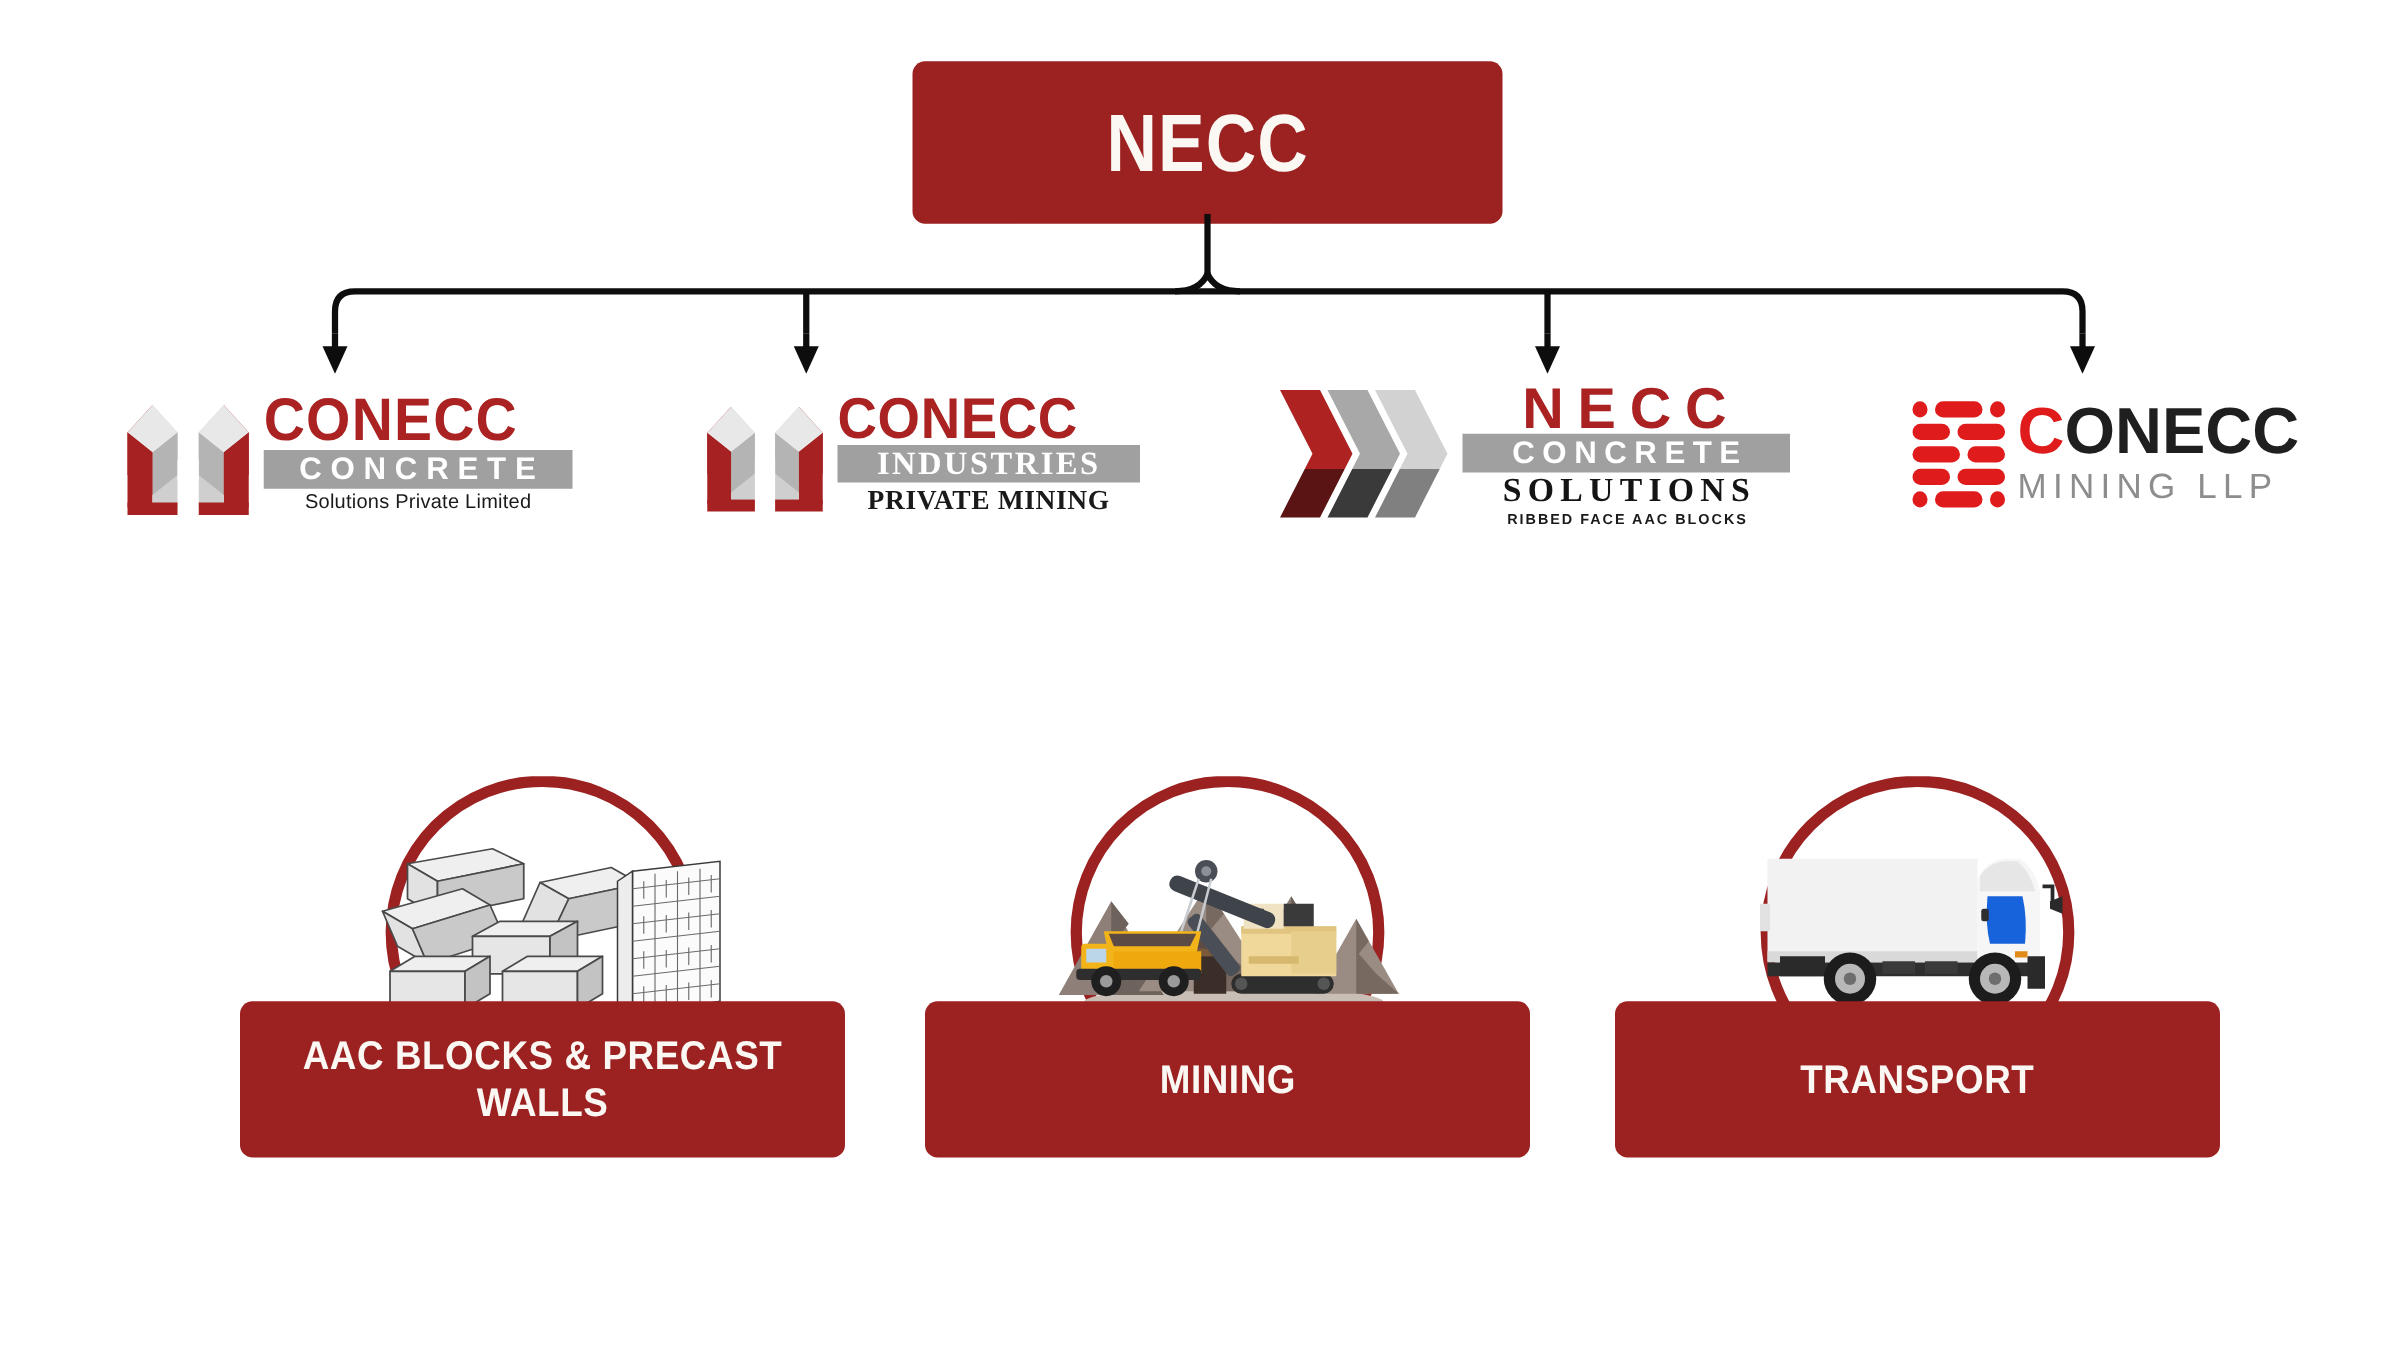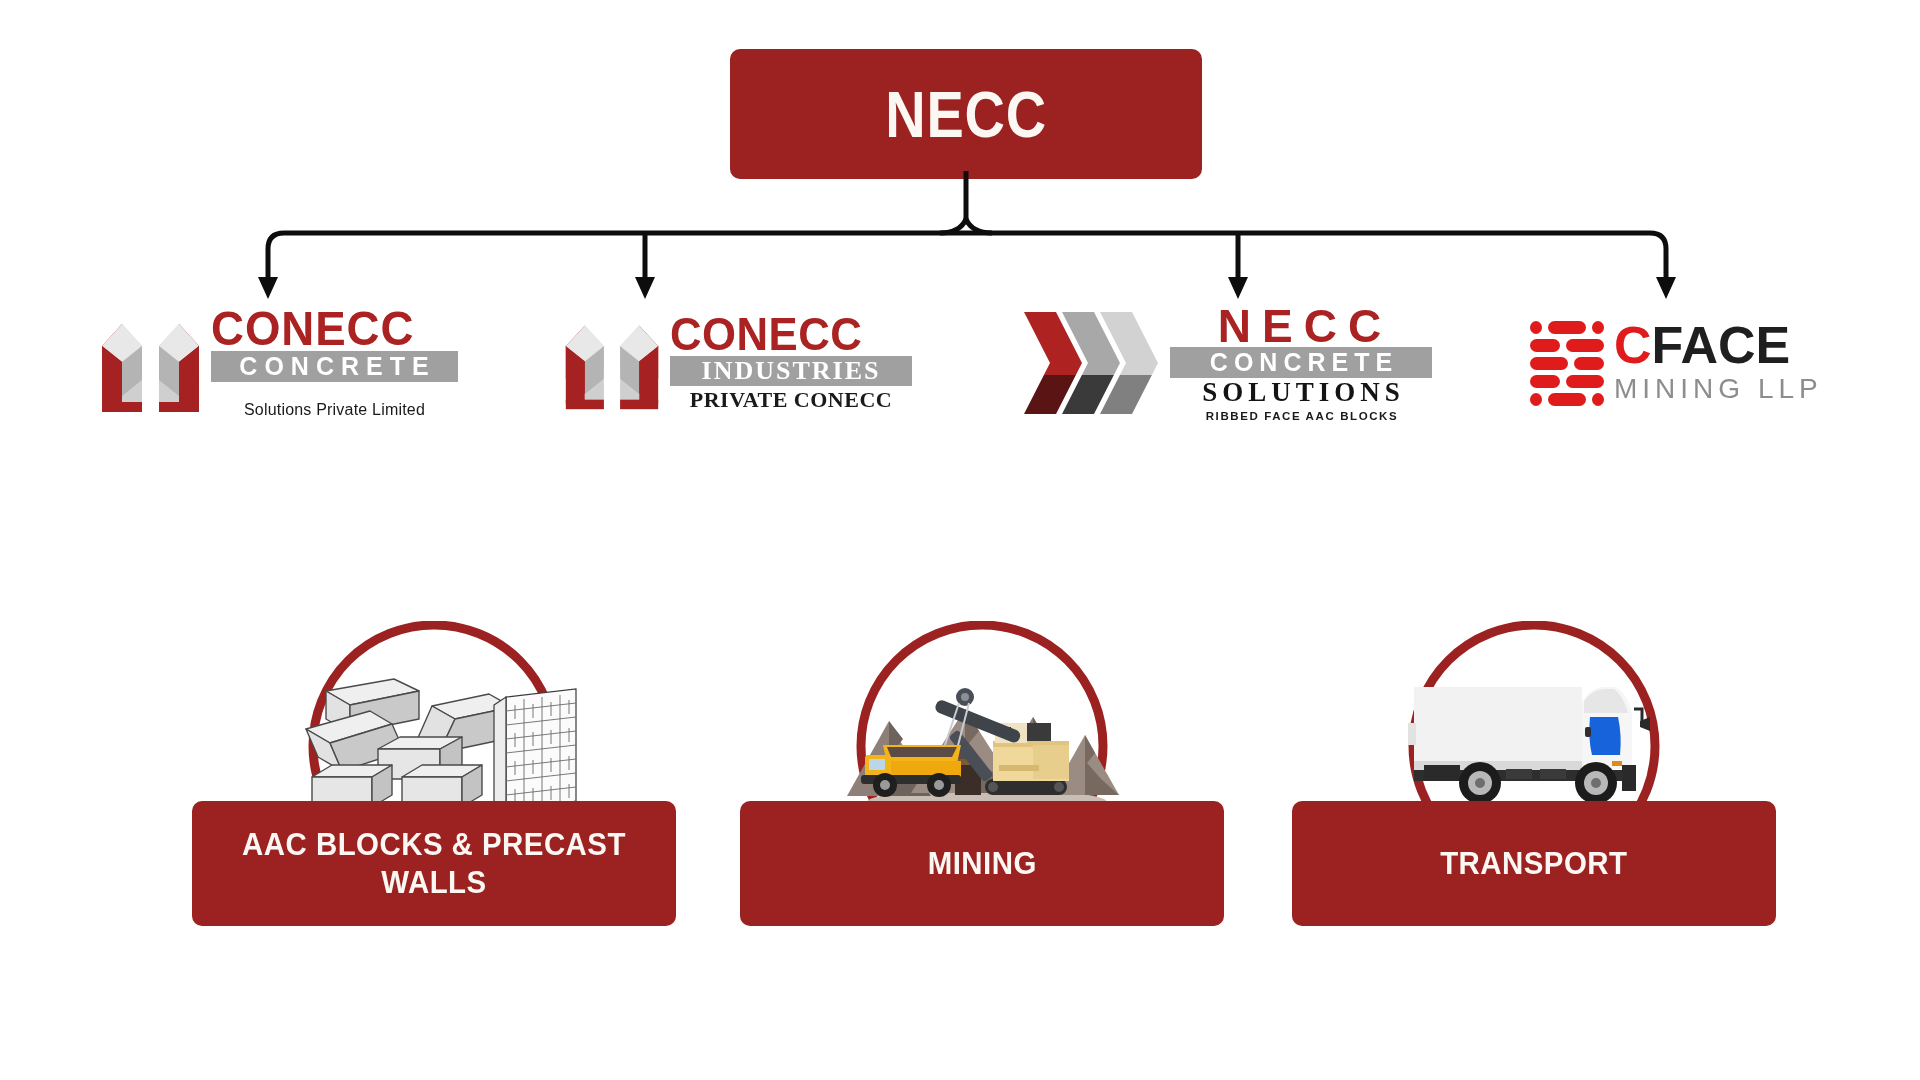--- a/index.html
+++ b/index.html
@@ -92,21 +92,21 @@
     line-height: 1.12;
   }
   .wm-sub {
     color: #1a1a1a;
     text-align: center;
   }
 
   
   .l1-top { font-size: 48px; letter-spacing: 1px; transform: scaleX(0.95); transform-origin: left center;}
   .l1-band { font-size: 25px; letter-spacing: 7px; padding: 1px 0 2px 6px; }
-  .l1-sub { font-size: 16px; letter-spacing: 0.2px; padding-top: 19px; font-weight: 400;}
+  .l1-sub { font-size: 16px; letter-spacing: 0.2px; padding-top: 2px; font-weight: 400;}
 
   
   .l2-top { font-size: 46px; letter-spacing: 0.5px; transform: scaleX(0.95); transform-origin: left center;}
   .l2-band {
     font-size: 26px; letter-spacing: 2px; padding: 0 0 1px 0;
     font-family: "Liberation Serif", serif; font-weight: 700;
   }
   .l2-sub {
     font-size: 22px; letter-spacing: 0.5px; font-weight: 700;
     font-family: "Liberation Serif", serif; padding-top: 1px;
@@ -257,21 +257,21 @@
         <polygon points="81,18 61,40 61,100 81,100" fill="#CFCFCF"></polygon>
         <polygon points="101,40 81,18 61,40 81,56" fill="#E8E8E8"></polygon>
         <polygon points="81,56 61,40 61,74 81,90" fill="#B4B4B4"></polygon>
         <polygon points="101,40 81,56 81,90 101,74" fill="#A62121"></polygon>
         <rect x="61" y="96" width="40" height="10" fill="#A62121"></rect>
         <polygon points="44,62 52,56 61,62 61,78 52,84 44,78" fill="#ffffff"></polygon>
       </svg>
       <div class="wordmark">
         <div class="wm-top l2-top">CONECC</div>
         <div class="wm-band l2-band">INDUSTRIES</div>
-        <div class="wm-sub l2-sub">PRIVATE CONECC</div>
+        <div class="wm-sub l2-sub">PRIVATE MINING</div>
       </div>
     </div>
 
     <div class="logo-cell logo-cell-3">
       <svg class="mark" width="140" height="118" viewBox="0 0 140 118">
         <defs>
           <linearGradient id="g3a" x1="0" y1="0" x2="0" y2="1">
             <stop offset="0.62" stop-color="#AE2222"></stop>
             <stop offset="0.62" stop-color="#5A1414"></stop>
           </linearGradient>
@@ -309,21 +309,21 @@
           <rect x="2" y="58" width="30" height="13" rx="6.5"></rect>
           <rect x="38" y="58" width="38" height="13" rx="6.5"></rect>
           <rect x="2" y="76" width="12" height="13" rx="6.5"></rect>
           <rect x="20" y="76" width="38" height="13" rx="6.5"></rect>
           <rect x="64" y="76" width="12" height="13" rx="6.5"></rect>
         </g>
       </svg>
       <div class="wordmark">
         <div class="l4-word">
           <span class="l4-c">C</span>
-          <span class="l4-rest">FACE</span>
+          <span class="l4-rest">ONECC</span>
         </div>
         <div class="l4-sub">MINING LLP</div>
       </div>
     </div>
 
   </div>
 
   <div class="card card-1">
     <svg class="card-arc" width="330" height="250" viewBox="0 0 330 250">
       <circle cx="165" cy="125" r="121" fill="none" stroke="#9C2121" stroke-width="9"></circle>

